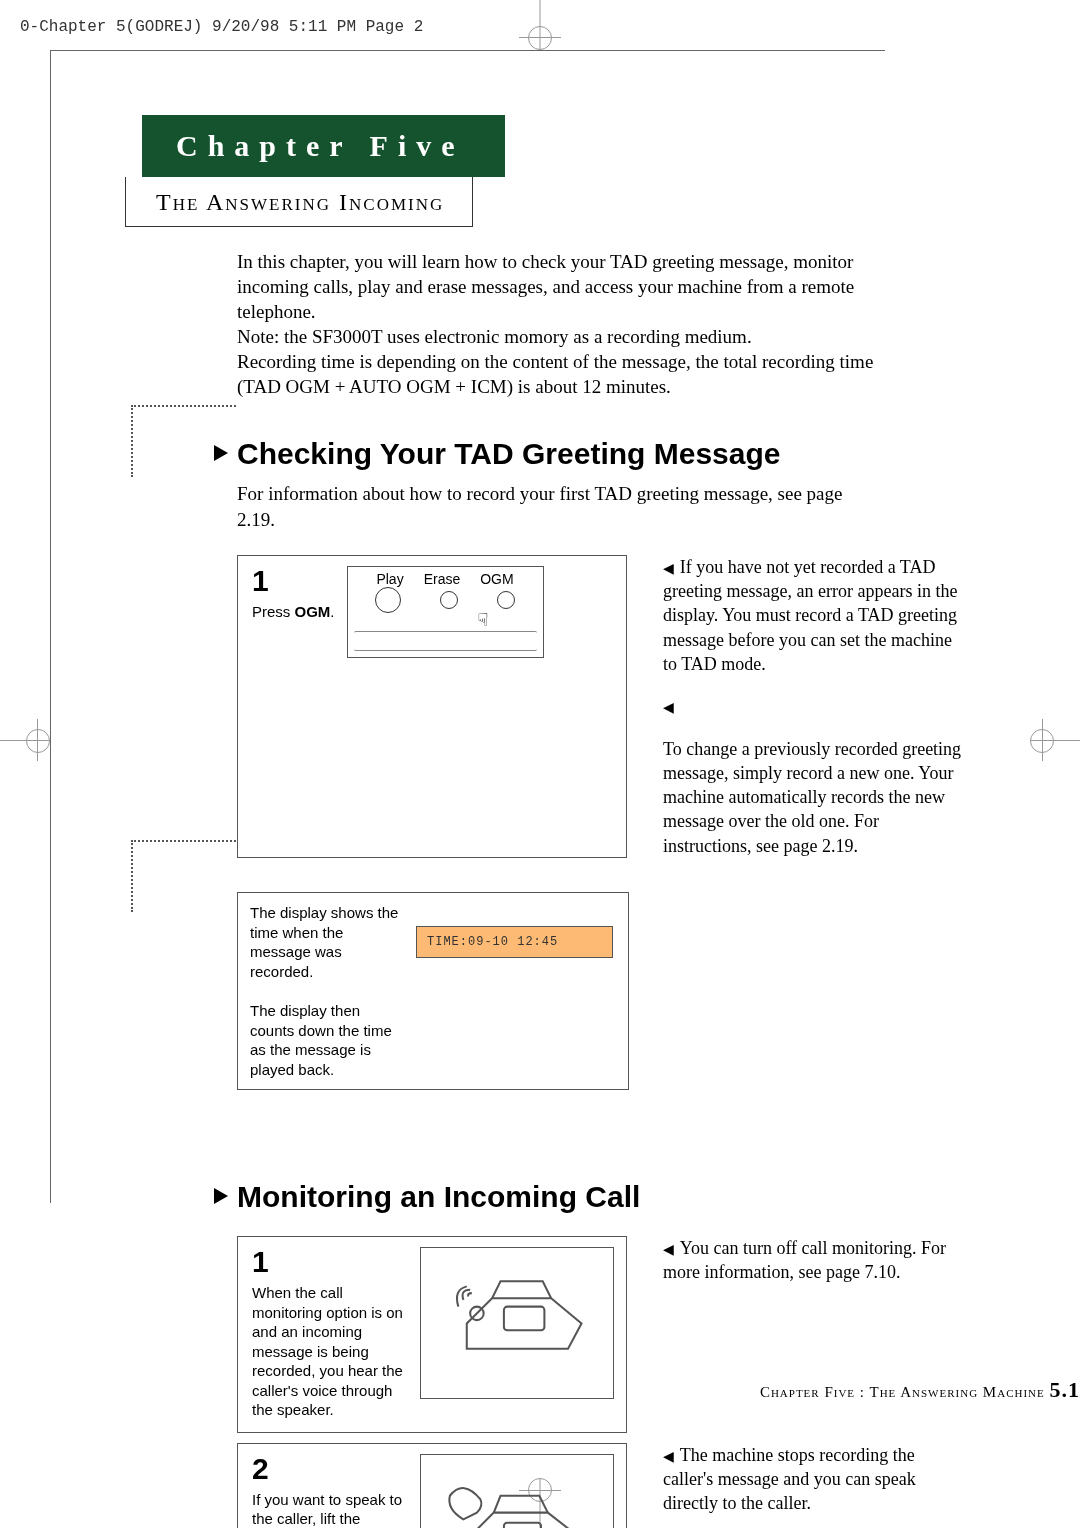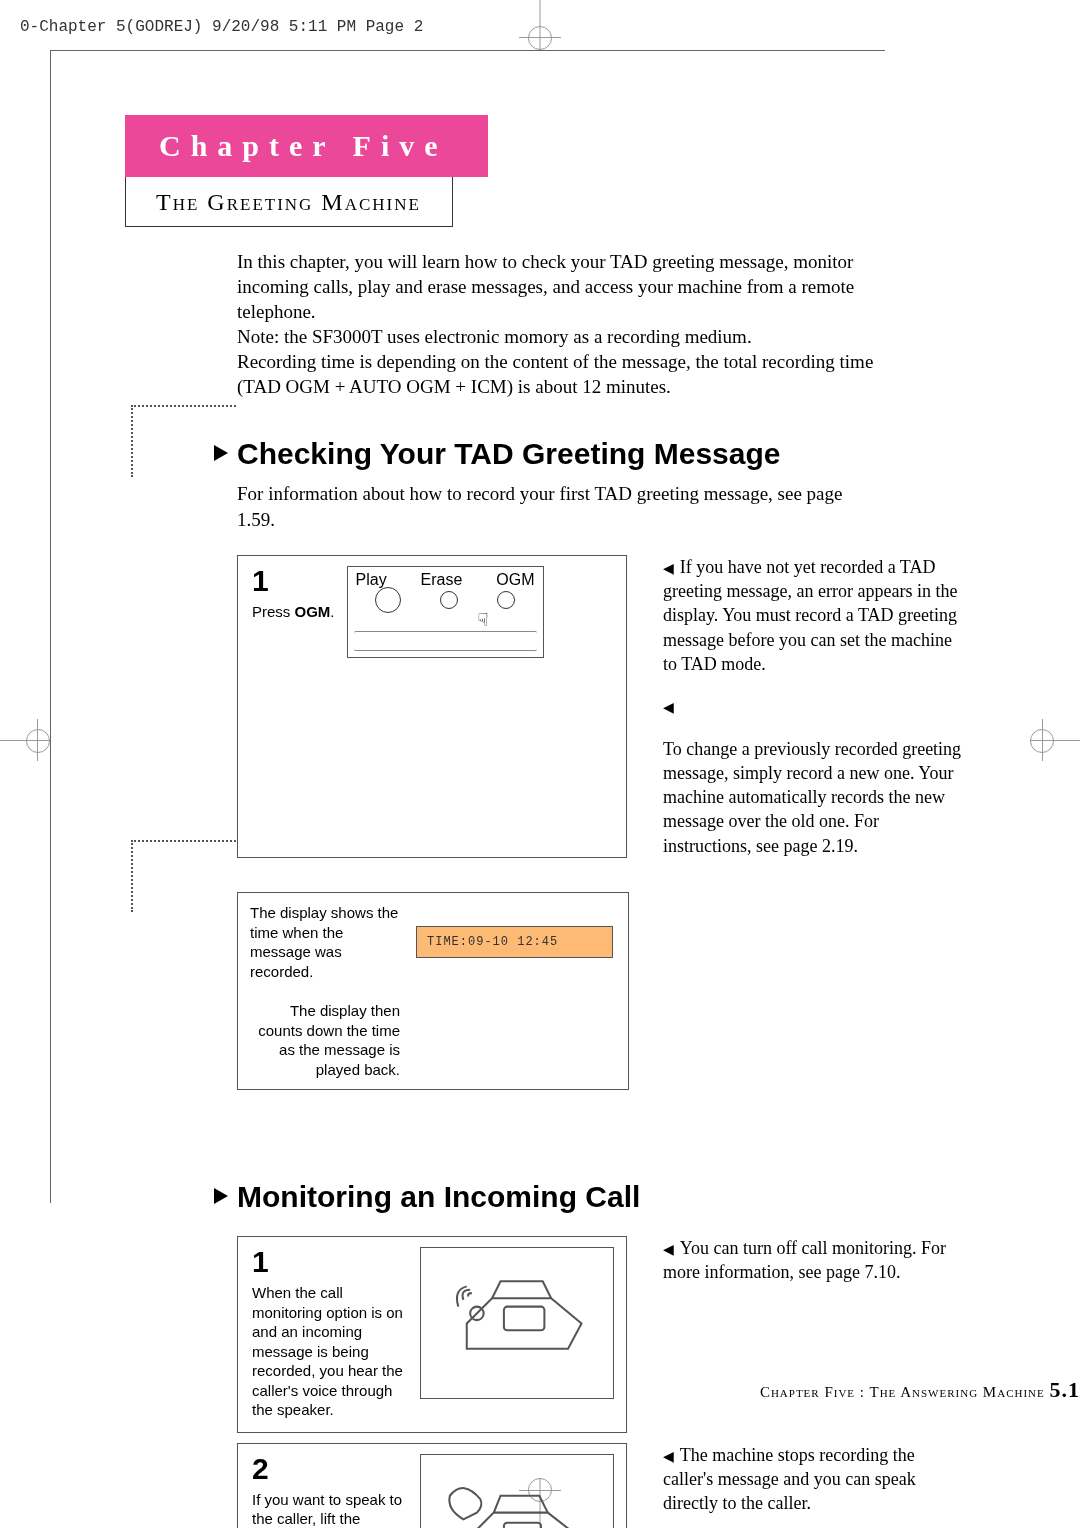--- a/index.html
+++ b/index.html
@@ -138,25 +138,25 @@
   .top-bleed { position:absolute; top:50px; left:50px; right:195px; height:1px; background:#666; }
   .left-bleed { position:absolute; top:50px; left:50px; bottom:325px; width:1px; background:#666; }
 
   .content {
     position: absolute;
     left: 125px;
     top: 115px;
     width: 820px;
   }
   .chapter-bar {
-    background: #ec4899;
+    background: #14532d;
     color: #fff;
     display: inline-block;
     padding: 14px 40px 14px 34px;
-    margin-left: 0px;
+    margin-left: 17px;
     font-family: Georgia, serif;
     font-size: 30px;
     letter-spacing: 10px;
     font-weight: bold;
   }
   .subtitle-box {
     border: 1.5px solid #333;
     border-top: none;
     display: inline-block;
     padding: 12px 28px 10px 30px;
@@ -253,22 +253,22 @@
     height: 90px;
     position: relative;
     background: linear-gradient(#fff,#fff);
   }
   .device-panel .labels {
     position: absolute;
     top: 4px;
     left: 8px;
     right: 8px;
     display: flex;
-    justify-content: space-between;
-    font-size: 16px;
+    justify-content: center;
+    font-size: 14px;
     font-family: Arial, sans-serif;
     gap: 20px;
   }
   .device-panel .btns {
     position: absolute;
     top: 20px;
     left: 8px;
     right: 8px;
     display: flex;
     justify-content: space-around;
@@ -296,21 +296,21 @@
     border: 1px solid #555;
     width: 390px;
     font-family: Arial, Helvetica, sans-serif;
   }
   .sub-row {
     display: flex;
     align-items: center;
     padding: 10px 12px;
     gap: 16px;
   }
-  .sub-row + .sub-row { border-top: none; text-align: right; }
+  .sub-row + .sub-row { border-top: none; }
   .sub-row .txt {
     font-size: 15px;
     line-height: 1.3;
     width: 150px;
   }
   .lcd {
     border: 1px solid #555;
     background: #fdba74;
     font-family: 'Courier New', monospace;
     font-size: 12px;
@@ -377,32 +377,32 @@
   <div class="crop-left-v"></div>
   <div class="crop-left-circle"></div>
   <div class="crop-right"></div>
   <div class="crop-right-v"></div>
   <div class="crop-right-circle"></div>
   <div class="top-bleed"></div>
   <div class="left-bleed"></div>
 
   <div class="content">
     <div class="chapter-bar">Chapter  Five</div><br>
-    <div class="subtitle-box">The  Greeting  Machine</div>
+    <div class="subtitle-box">The  Answering  Incoming</div>
 
     <div class="intro">
       <span>In this chapter, you will learn how to check your TAD greeting message, monitor incoming calls, play and erase messages, and access your machine from a remote telephone.</span><br>
       <span>Note: the SF3000T uses electronic momory as a recording medium.</span><br>
       <span>Recording time is depending on the content of the message, the total recording time (TAD OGM + AUTO OGM + ICM) is about 12 minutes.</span>
     </div>
 
     
     <div class="dotted-lead" style="top:290px; left:6px; height:70px;"></div>
     <div class="section-head">Checking Your TAD Greeting Message</div>
-    <div class="section-sub">For information about how to record your first TAD greeting message, see page 1.59.</div>
+    <div class="section-sub">For information about how to record your first TAD greeting message, see page 2.19.</div>
 
     <div class="step-block">
       <div class="step-left">
         <div class="step-left-inner">
           <div>
             <div class="step-num">1</div>
             <div class="step-text">
               <span>Press </span><b>OGM</b><span>.</span>
             </div>
           </div>

